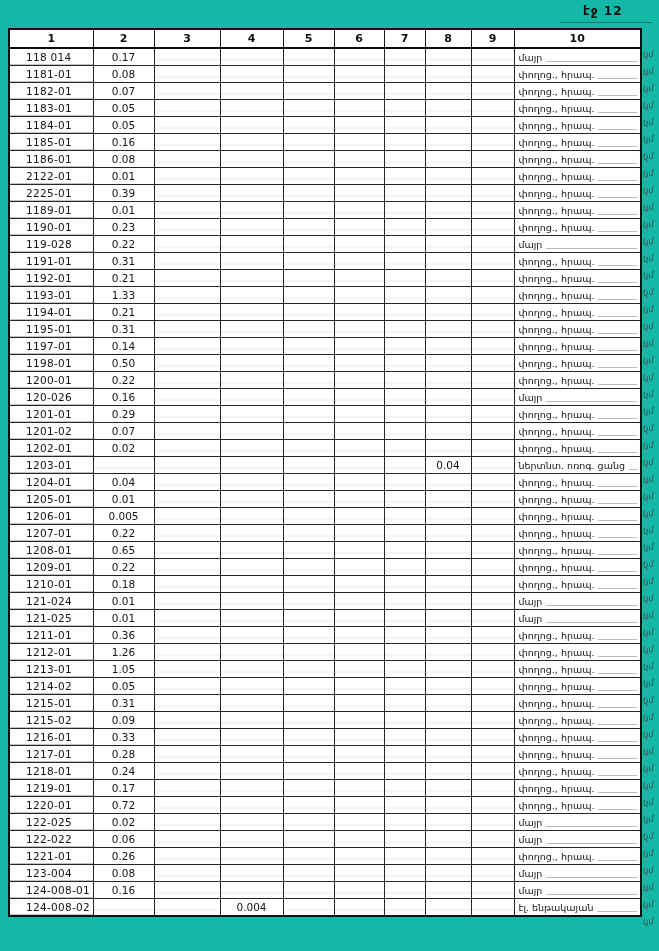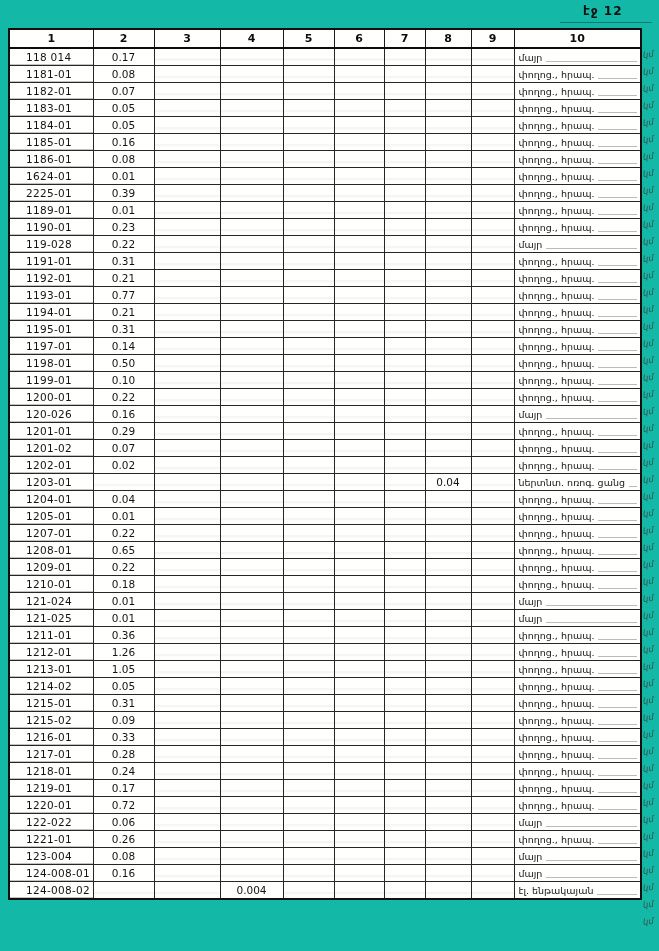--- a/index.html
+++ b/index.html
@@ -196,21 +196,21 @@
           <td class="col-7 empty"></td>
           <td class="col-8 empty"></td>
           <td class="col-9">
             <div class="c10wrap">
               <span class="txt">փողոց., հրապ.</span>
               <span class="tail"></span>
             </div>
           </td>
         </tr>
         <tr>
-          <td class="col-0 id-underline">1624-01</td>
+          <td class="col-0 id-underline">2122-01</td>
           <td class="col-1">0.01</td>
           <td class="col-2 empty"></td>
           <td class="col-3 empty"></td>
           <td class="col-4 empty"></td>
           <td class="col-5 empty"></td>
           <td class="col-6 empty"></td>
           <td class="col-7 empty"></td>
           <td class="col-8 empty"></td>
           <td class="col-9">
             <div class="c10wrap">
@@ -316,21 +316,21 @@
           <td class="col-8 empty"></td>
           <td class="col-9">
             <div class="c10wrap">
               <span class="txt">փողոց., հրապ.</span>
               <span class="tail"></span>
             </div>
           </td>
         </tr>
         <tr>
           <td class="col-0 id-underline">1193-01</td>
-          <td class="col-1">0.77</td>
+          <td class="col-1">1.33</td>
           <td class="col-2 empty"></td>
           <td class="col-3 empty"></td>
           <td class="col-4 empty"></td>
           <td class="col-5 empty"></td>
           <td class="col-6 empty"></td>
           <td class="col-7 empty"></td>
           <td class="col-8 empty"></td>
           <td class="col-9">
             <div class="c10wrap">
               <span class="txt">փողոց., հրապ.</span>
@@ -400,37 +400,20 @@
           <td class="col-7 empty"></td>
           <td class="col-8 empty"></td>
           <td class="col-9">
             <div class="c10wrap">
               <span class="txt">փողոց., հրապ.</span>
               <span class="tail"></span>
             </div>
           </td>
         </tr>
         <tr>
-          <td class="col-0 id-underline">1199-01</td>
-          <td class="col-1">0.10</td>
-          <td class="col-2 empty"></td>
-          <td class="col-3 empty"></td>
-          <td class="col-4 empty"></td>
-          <td class="col-5 empty"></td>
-          <td class="col-6 empty"></td>
-          <td class="col-7 empty"></td>
-          <td class="col-8 empty"></td>
-          <td class="col-9">
-            <div class="c10wrap">
-              <span class="txt">փողոց., հրապ.</span>
-              <span class="tail"></span>
-            </div>
-          </td>
-        </tr>
-        <tr>
           <td class="col-0 id-underline">1200-01</td>
           <td class="col-1">0.22</td>
           <td class="col-2 empty"></td>
           <td class="col-3 empty"></td>
           <td class="col-4 empty"></td>
           <td class="col-5 empty"></td>
           <td class="col-6 empty"></td>
           <td class="col-7 empty"></td>
           <td class="col-8 empty"></td>
           <td class="col-9">
@@ -553,20 +536,37 @@
           <td class="col-7 empty"></td>
           <td class="col-8 empty"></td>
           <td class="col-9">
             <div class="c10wrap">
               <span class="txt">փողոց., հրապ.</span>
               <span class="tail"></span>
             </div>
           </td>
         </tr>
         <tr>
+          <td class="col-0 id-underline">1206-01</td>
+          <td class="col-1">0.005</td>
+          <td class="col-2 empty"></td>
+          <td class="col-3 empty"></td>
+          <td class="col-4 empty"></td>
+          <td class="col-5 empty"></td>
+          <td class="col-6 empty"></td>
+          <td class="col-7 empty"></td>
+          <td class="col-8 empty"></td>
+          <td class="col-9">
+            <div class="c10wrap">
+              <span class="txt">փողոց., հրապ.</span>
+              <span class="tail"></span>
+            </div>
+          </td>
+        </tr>
+        <tr>
           <td class="col-0 id-underline">1207-01</td>
           <td class="col-1">0.22</td>
           <td class="col-2 empty"></td>
           <td class="col-3 empty"></td>
           <td class="col-4 empty"></td>
           <td class="col-5 empty"></td>
           <td class="col-6 empty"></td>
           <td class="col-7 empty"></td>
           <td class="col-8 empty"></td>
           <td class="col-9">
@@ -837,20 +837,37 @@
           <td class="col-2 empty"></td>
           <td class="col-3 empty"></td>
           <td class="col-4 empty"></td>
           <td class="col-5 empty"></td>
           <td class="col-6 empty"></td>
           <td class="col-7 empty"></td>
           <td class="col-8 empty"></td>
           <td class="col-9">
             <div class="c10wrap">
               <span class="txt">փողոց., հրապ.</span>
+              <span class="tail"></span>
+            </div>
+          </td>
+        </tr>
+        <tr>
+          <td class="col-0 id-underline">122-025</td>
+          <td class="col-1">0.02</td>
+          <td class="col-2 empty"></td>
+          <td class="col-3 empty"></td>
+          <td class="col-4 empty"></td>
+          <td class="col-5 empty"></td>
+          <td class="col-6 empty"></td>
+          <td class="col-7 empty"></td>
+          <td class="col-8 empty"></td>
+          <td class="col-9">
+            <div class="c10wrap">
+              <span class="txt">մայր</span>
               <span class="tail"></span>
             </div>
           </td>
         </tr>
         <tr>
           <td class="col-0 id-underline">122-022</td>
           <td class="col-1">0.06</td>
           <td class="col-2 empty"></td>
           <td class="col-3 empty"></td>
           <td class="col-4 empty"></td>

